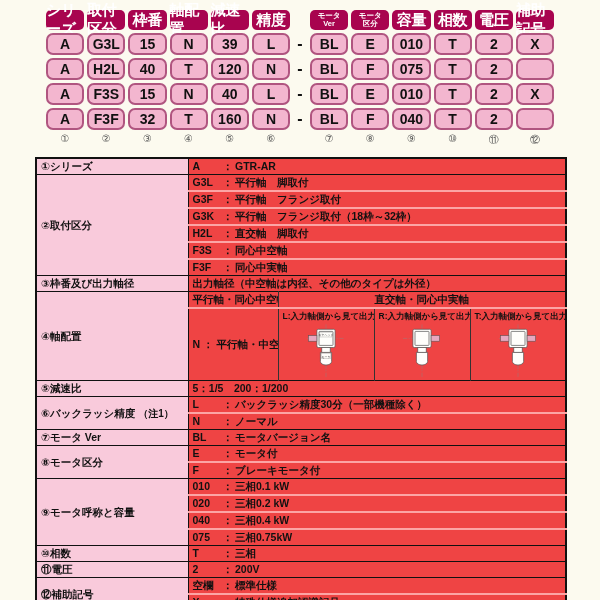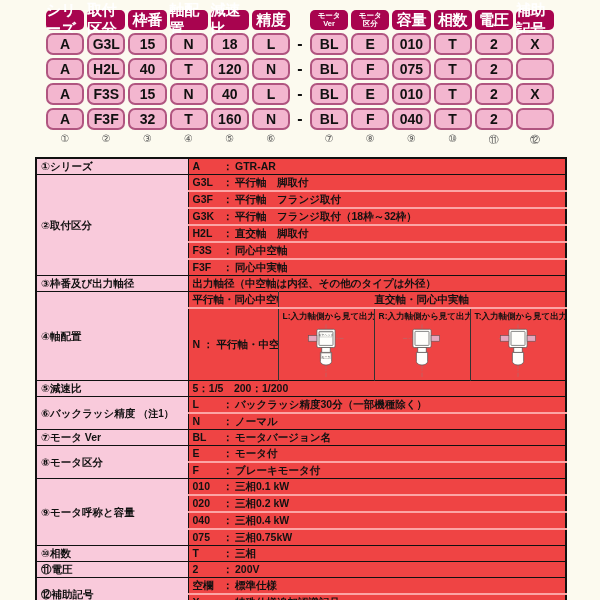--- a/index.html
+++ b/index.html
@@ -101,21 +101,21 @@
         <div class="badge">相数</div>
         <div class="badge">電圧</div>
         <div class="badge">補助記号</div>
       </div>
     <div>
         <div class="crow val-row">
           <div class="cell">A</div>
           <div class="cell">G3L</div>
           <div class="cell">15</div>
           <div class="cell">N</div>
-          <div class="cell">18</div>
+          <div class="cell">39</div>
           <div class="cell">L</div>
           <div class="dash-slot">-</div>
           <div class="cell">BL</div>
           <div class="cell">E</div>
           <div class="cell">010</div>
           <div class="cell">T</div>
           <div class="cell">2</div>
           <div class="cell">X</div>
         </div>
         <div class="crow val-row">

